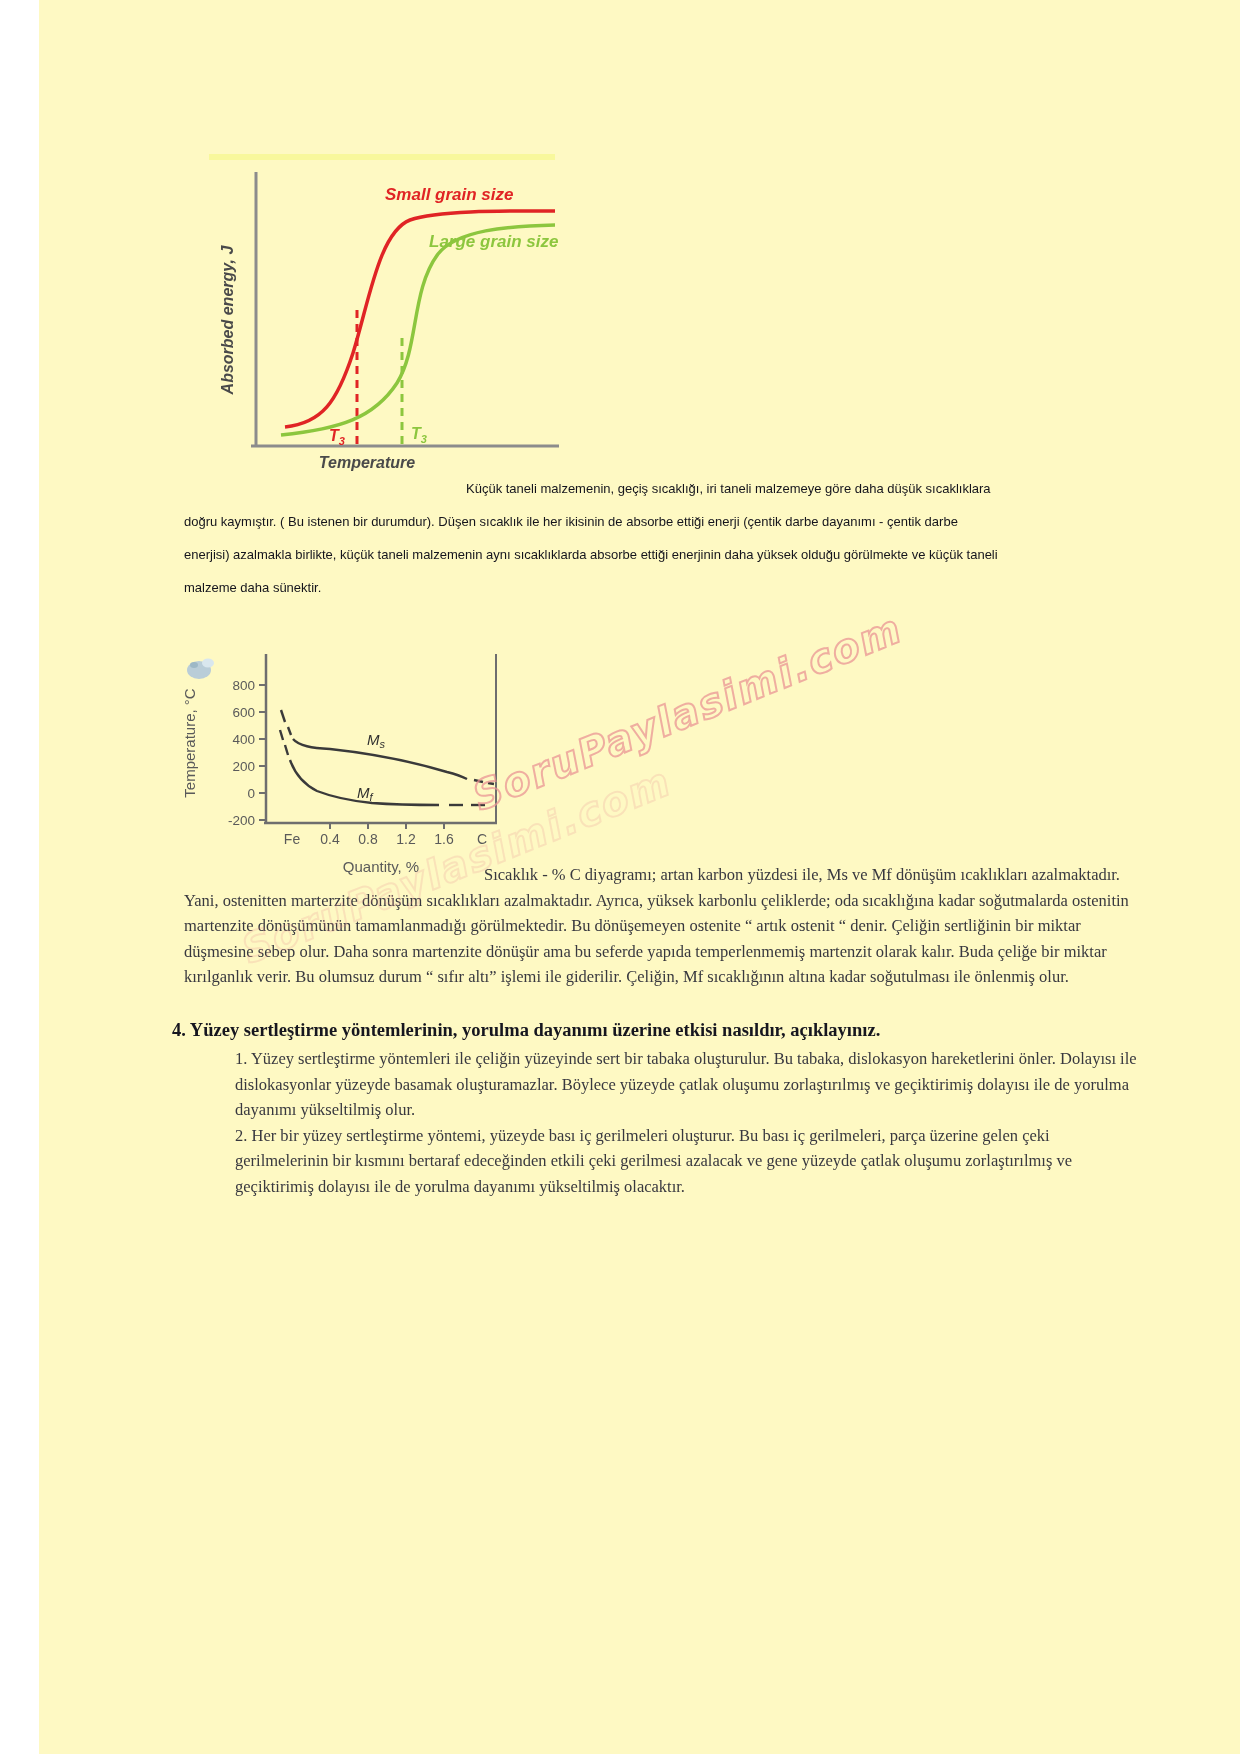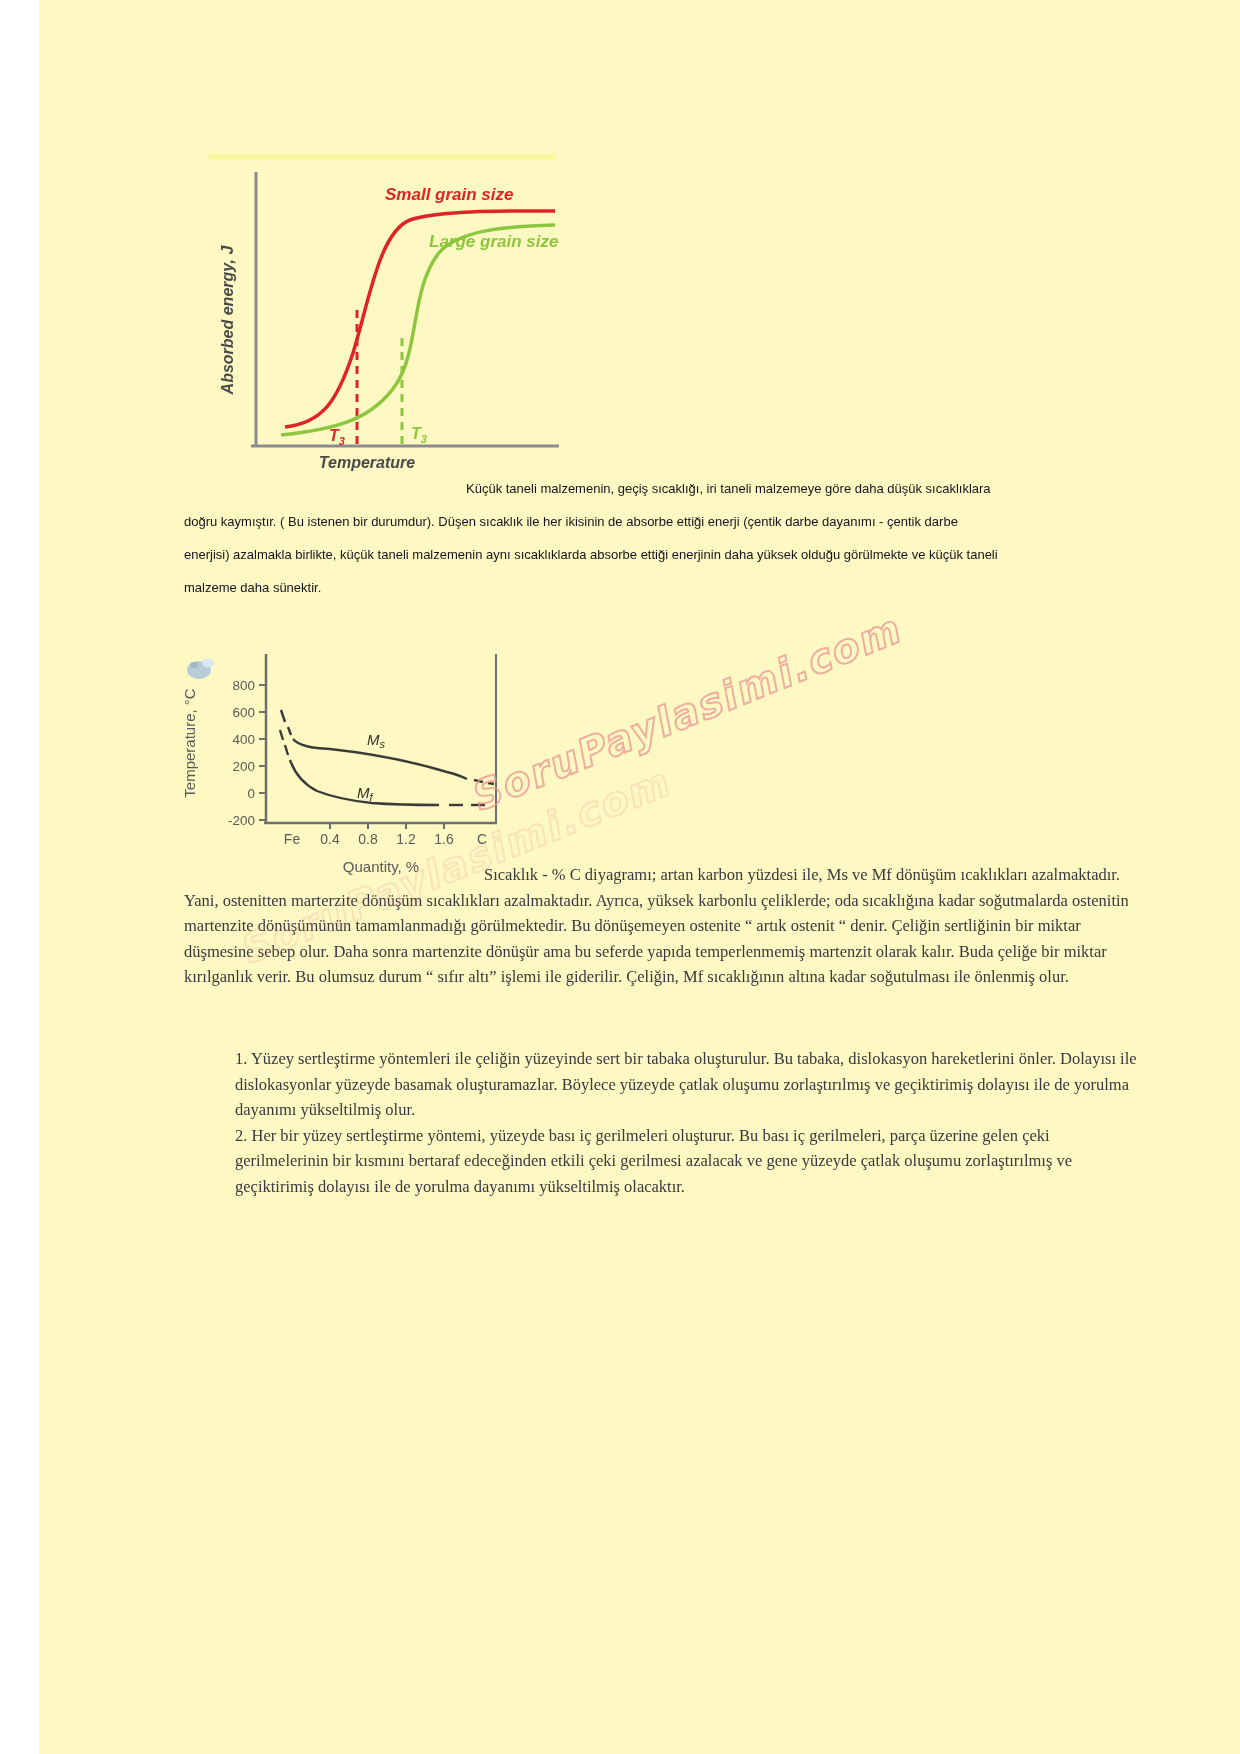--- a/index.html
+++ b/index.html
@@ -109,20 +109,21 @@
 
     <text x="190" y="97" font-size="15" font-style="italic" fill="#2e2e2e" font-family="Liberation Serif, serif"><tspan>M</tspan><tspan dy="3" font-size="11">s</tspan></text>
     <text x="180" y="150" font-size="15" font-style="italic" fill="#2e2e2e" font-family="Liberation Serif, serif"><tspan>M</tspan><tspan dy="3" font-size="11">f</tspan></text>
 
     <text x="18" y="95" font-size="15" fill="#5a5a5a" text-anchor="middle" transform="rotate(-90 18 95)">Temperature, °C</text>
     <text x="204" y="224" font-size="15" fill="#5a5a5a" text-anchor="middle">Quantity, %</text>
   </svg>
 
   <div class="abs sans-par" style="left:145px;top:862px;width:952px;text-indent:300px;">Sıcaklık - % C  diyagramı; artan karbon yüzdesi ile, Ms ve  Mf dönüşüm ıcaklıkları azalmaktadır. Yani, ostenitten  marterzite dönüşüm sıcaklıkları azalmaktadır. Ayrıca, yüksek karbonlu çeliklerde; oda sıcaklığına kadar soğutmalarda ostenitin martenzite dönüşümünün tamamlanmadığı görülmektedir. Bu dönüşemeyen ostenite “ artık ostenit “ denir. Çeliğin sertliğinin bir miktar düşmesine sebep olur. Daha sonra martenzite dönüşür ama bu seferde yapıda temperlenmemiş martenzit olarak kalır. Buda çeliğe bir miktar kırılganlık verir. Bu olumsuz durum “ sıfır altı” işlemi ile giderilir. Çeliğin, Mf sıcaklığının altına kadar soğutulması ile önlenmiş olur.</div>
 
+  <div class="abs q-serif" style="left:133px;top:1020px;width:980px;">4. Yüzey sertleştirme yöntemlerinin, yorulma dayanımı üzerine etkisi nasıldır,  açıklayınız.</div>
 
   <div class="abs" style="left:196px;top:1046px;width:908px;">
     <div class="sans-par">1. Yüzey sertleştirme yöntemleri ile çeliğin yüzeyinde sert  bir tabaka oluşturulur. Bu tabaka, dislokasyon hareketlerini önler. Dolayısı ile dislokasyonlar yüzeyde basamak oluşturamazlar. Böylece yüzeyde çatlak oluşumu zorlaştırılmış ve geçiktirimiş dolayısı ile de yorulma dayanımı yükseltilmiş olur.</div>
     <div class="sans-par">2. Her bir yüzey sertleştirme yöntemi, yüzeyde  bası  iç gerilmeleri oluşturur. Bu bası iç gerilmeleri, parça üzerine gelen çeki gerilmelerinin bir kısmını bertaraf edeceğinden  etkili çeki gerilmesi azalacak ve gene yüzeyde çatlak oluşumu zorlaştırılmış ve geçiktirimiş dolayısı ile de yorulma dayanımı yükseltilmiş olacaktır.</div>
   </div>
 
   <div class="watermark wm-main">SoruPaylasimi.com</div>
   <div class="watermark wm-faint">SoruPaylasimi.com</div>
 
 </div>

